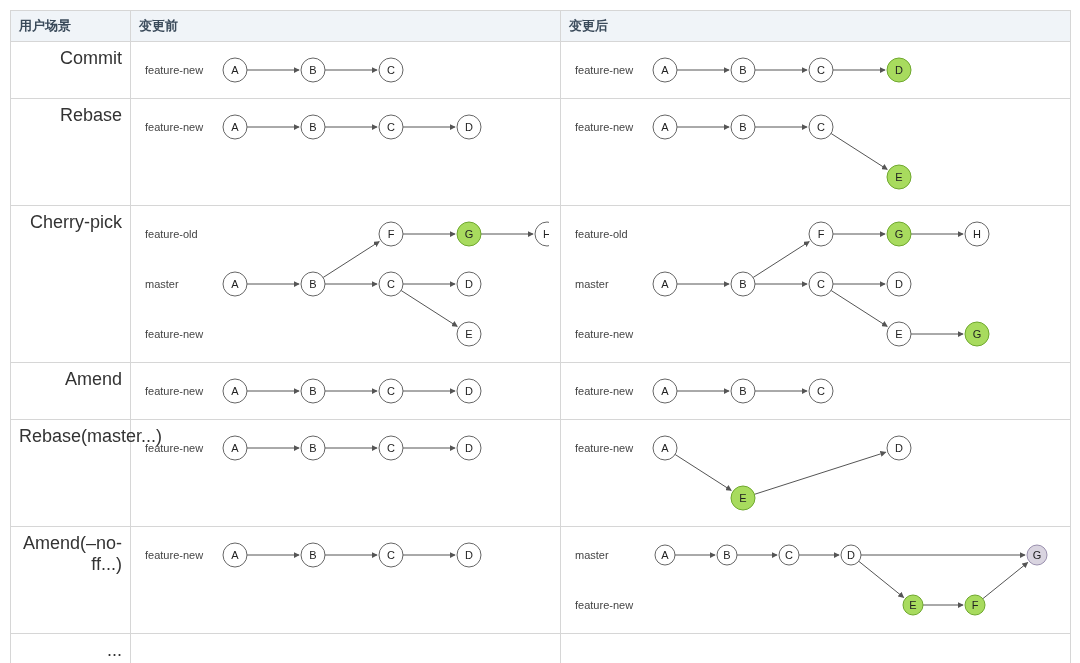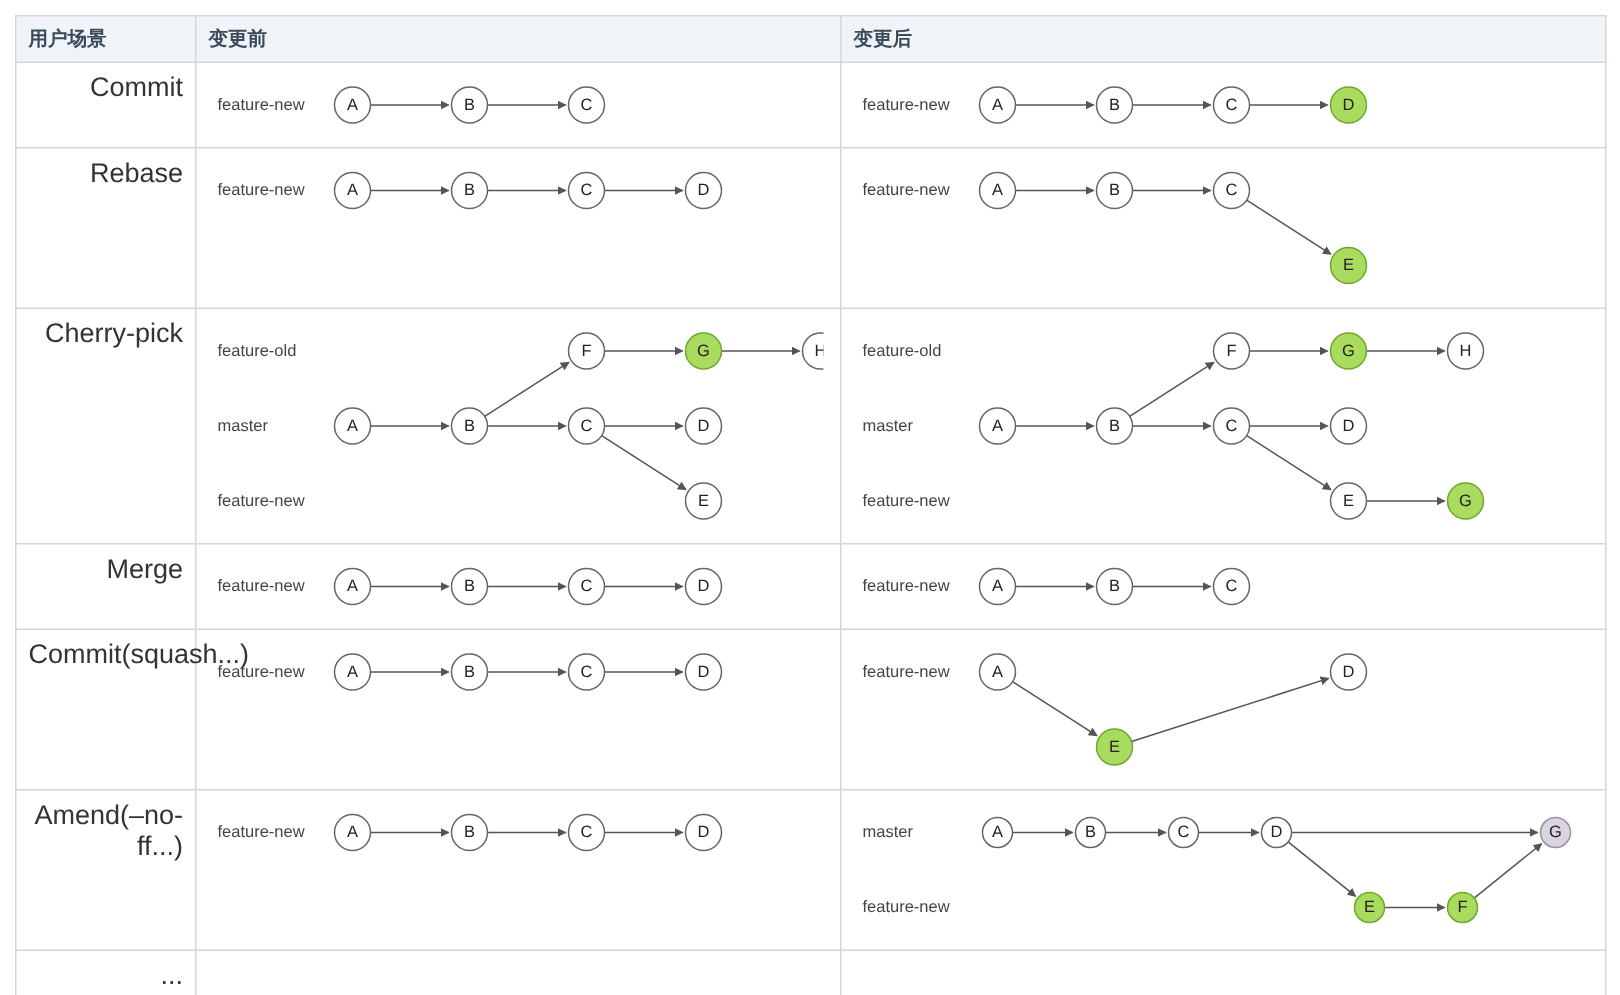--- a/index.html
+++ b/index.html
@@ -231,21 +231,21 @@
               <text class="node-label" x="330" y="68">D</text>
               <circle cx="330" cy="118" r="12" class="node"></circle>
               <text class="node-label" x="330" y="118">E</text>
               <circle cx="408" cy="118" r="12" class="node-green"></circle>
               <text class="node-label" x="408" y="118">G</text>
             </svg>
           </div>
         </td>
       </tr>
       <tr>
-        <td class="scene"><span>Merge</span></td>
+        <td class="scene"><span>Amend</span></td>
         <td>
           <div class="diagram">
             <svg width="408" height="36">
               <text class="branch-label" x="6" y="18">feature-new</text>
               <line x1="108" y1="18" x2="160" y2="18" class="edge"></line>
               <line x1="186" y1="18" x2="238" y2="18" class="edge"></line>
               <line x1="264" y1="18" x2="316" y2="18" class="edge"></line>
               <circle cx="96" cy="18" r="12" class="node"></circle>
               <text class="node-label" x="96" y="18">A</text>
               <circle cx="174" cy="18" r="12" class="node"></circle>
@@ -267,21 +267,21 @@
               <text class="node-label" x="96" y="18">A</text>
               <circle cx="174" cy="18" r="12" class="node"></circle>
               <text class="node-label" x="174" y="18">B</text>
               <circle cx="252" cy="18" r="12" class="node"></circle>
               <text class="node-label" x="252" y="18">C</text>
             </svg>
           </div>
         </td>
       </tr>
       <tr>
-        <td class="scene"><span>Commit(squash...)</span></td>
+        <td class="scene"><span>Rebase(master...)</span></td>
         <td>
           <div class="diagram">
             <svg width="408" height="36">
               <text class="branch-label" x="6" y="18">feature-new</text>
               <line x1="108" y1="18" x2="160" y2="18" class="edge"></line>
               <line x1="186" y1="18" x2="238" y2="18" class="edge"></line>
               <line x1="264" y1="18" x2="316" y2="18" class="edge"></line>
               <circle cx="96" cy="18" r="12" class="node"></circle>
               <text class="node-label" x="96" y="18">A</text>
               <circle cx="174" cy="18" r="12" class="node"></circle>

